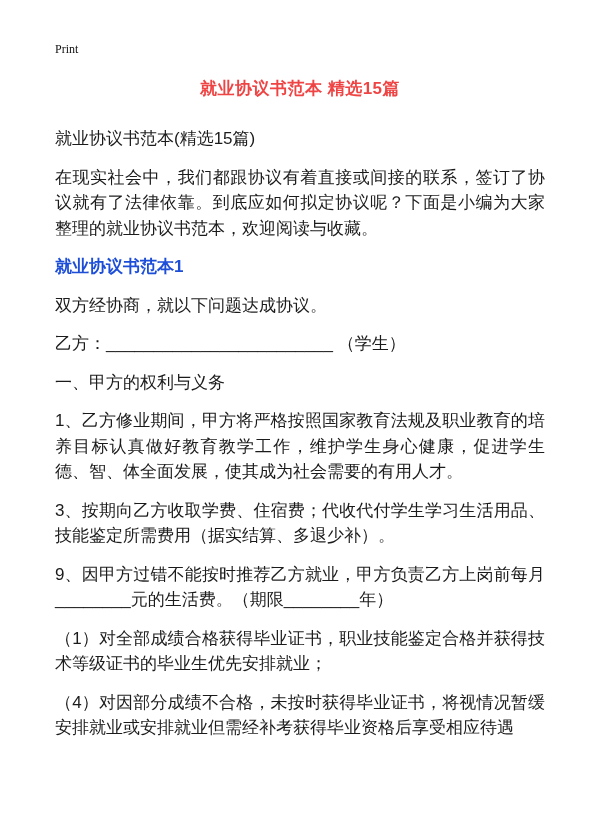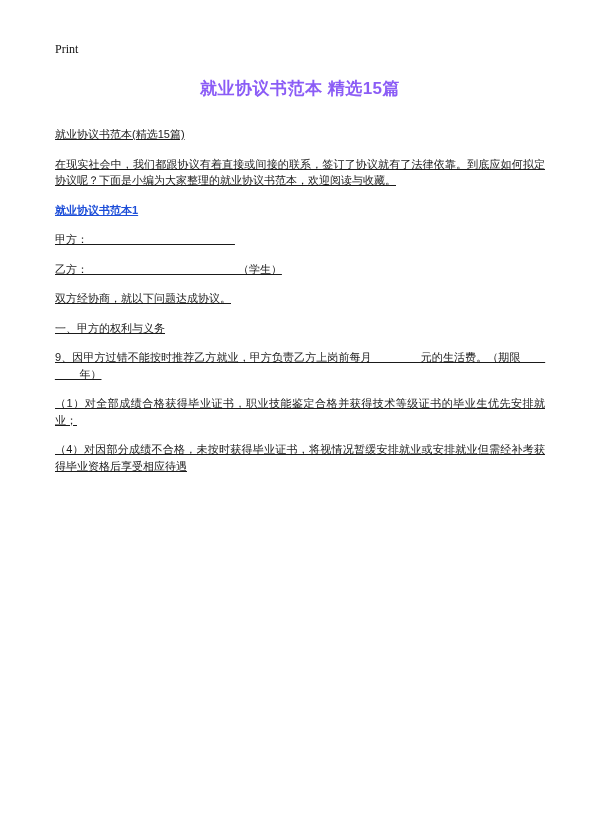--- a/index.html
+++ b/index.html
@@ -25,49 +25,49 @@
   .print-label {
     font-family: "Liberation Serif", "DejaVu Serif", serif;
     font-size: 12px;
     color: #111111;
     margin: 0 0 20px 0;
   }
   .doc-title {
     font-size: 17px;
     font-weight: bold;
     text-align: center;
-    color: #8b5cf6;
+    color: #ef4444;
     margin: 0 0 26px 0;
     letter-spacing: 0.5px;
   }
   .doc-body p.para {
-    font-size: 11px;
+    font-size: 17px;
     line-height: 1.5;
     margin: 0 0 13px 0;
     text-align: justify;
     color: #1b1b1b;
     word-break: break-all;
-    text-decoration: underline;
   }
   .doc-body p.para.bold {
     font-weight: bold;
     color: #1d4ed8;
   }
 </style>
 </head>
 <body>
 
 <div class="page">
   <div class="print-label">Print</div>
   <h1 class="doc-title">就业协议书范本 精选15篇</h1>
   <div class="doc-body" id="paragraphs">
       <p class="para">就业协议书范本(精选15篇)</p>
       <p class="para">在现实社会中，我们都跟协议有着直接或间接的联系，签订了协议就有了法律依靠。到底应如何拟定协议呢？下面是小编为大家整理的就业协议书范本，欢迎阅读与收藏。</p>
       <p class="para bold">就业协议书范本1</p>
-      <p class="para">甲方：________________________</p>
+      <p class="para">双方经协商，就以下问题达成协议。</p>
       <p class="para">乙方：________________________ （学生）</p>
-      <p class="para">双方经协商，就以下问题达成协议。</p>
       <p class="para">一、甲方的权利与义务</p>
+      <p class="para">1、乙方修业期间，甲方将严格按照国家教育法规及职业教育的培养目标认真做好教育教学工作，维护学生身心健康，促进学生德、智、体全面发展，使其成为社会需要的有用人才。</p>
+      <p class="para">3、按期向乙方收取学费、住宿费；代收代付学生学习生活用品、技能鉴定所需费用（据实结算、多退少补）。</p>
       <p class="para">9、因甲方过错不能按时推荐乙方就业，甲方负责乙方上岗前每月________元的生活费。（期限________年）</p>
       <p class="para">（1）对全部成绩合格获得毕业证书，职业技能鉴定合格并获得技术等级证书的毕业生优先安排就业；</p>
       <p class="para">（4）对因部分成绩不合格，未按时获得毕业证书，将视情况暂缓安排就业或安排就业但需经补考获得毕业资格后享受相应待遇</p>
     </div>
 </div>
 
 </body></html>

